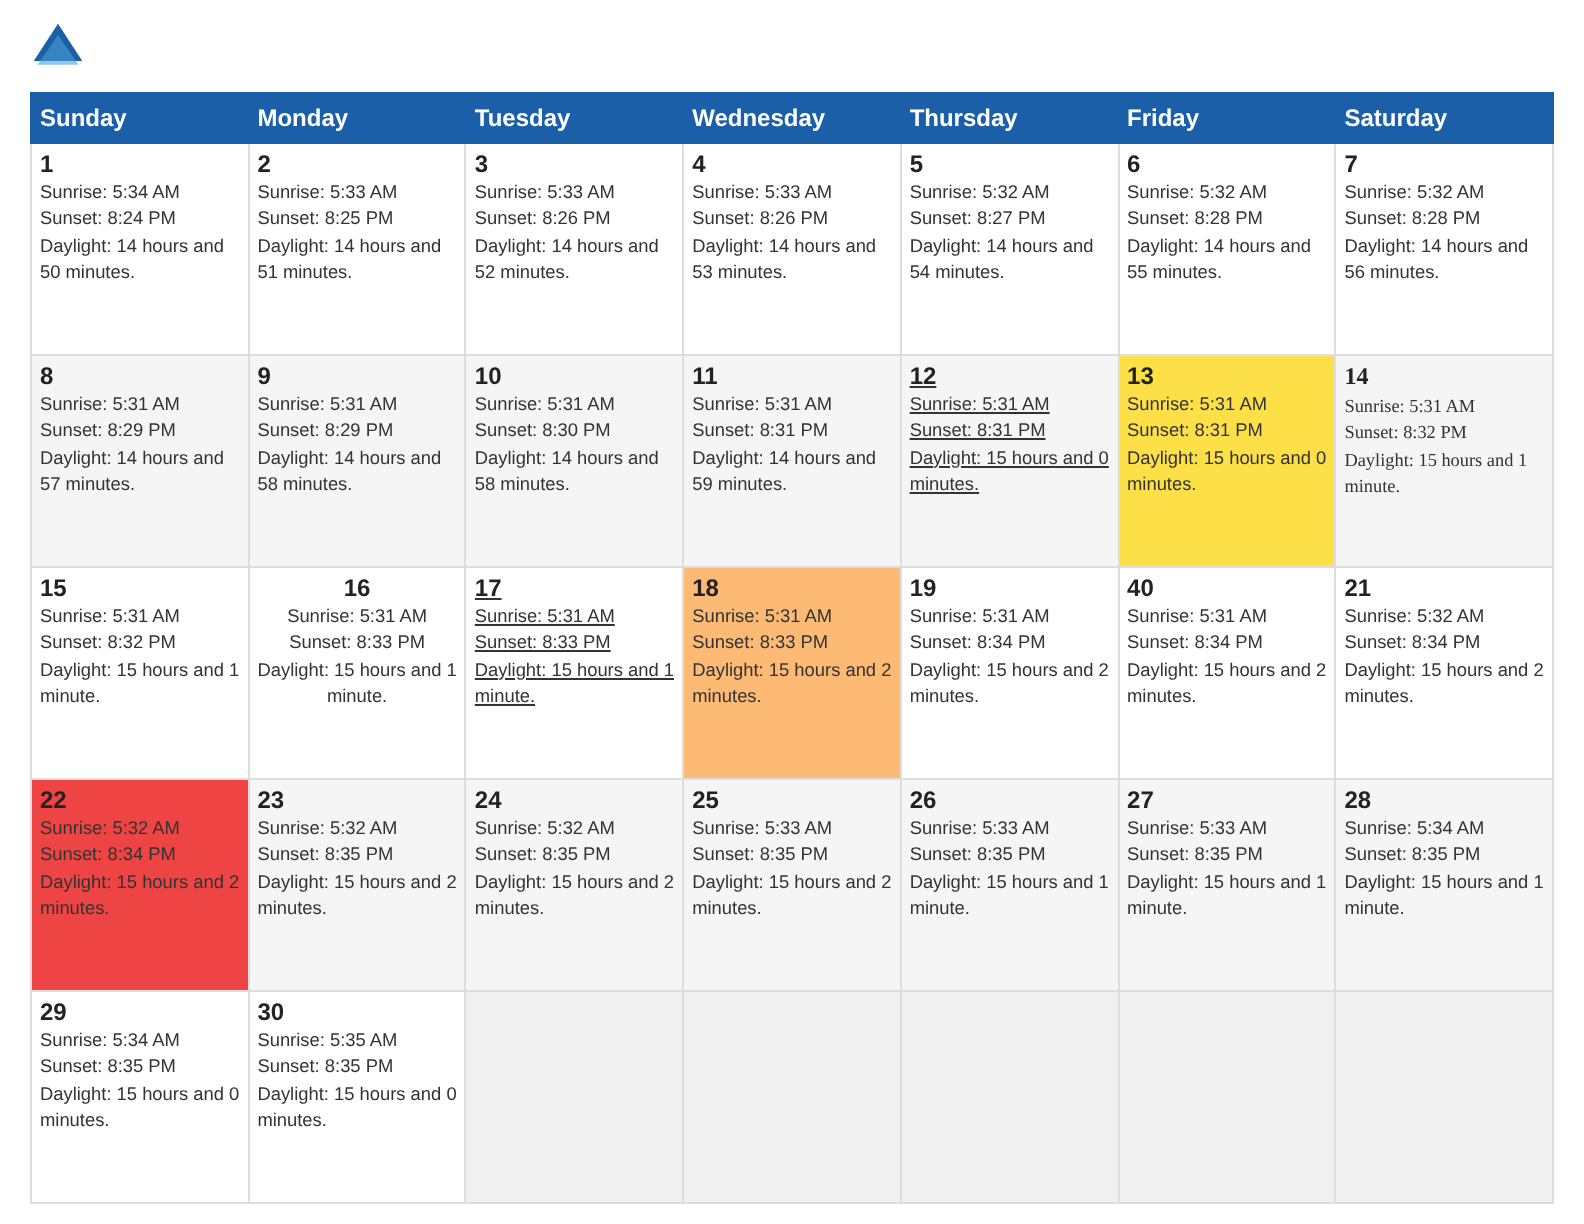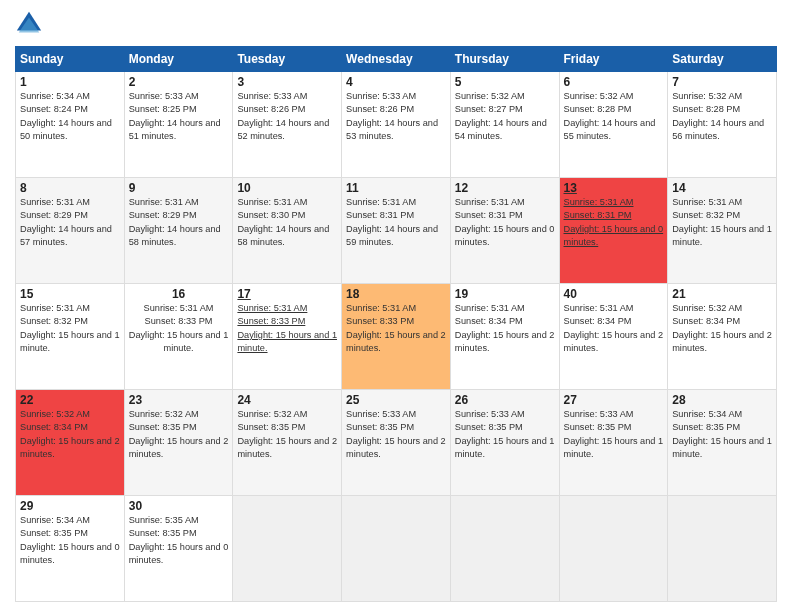--- a/index.html
+++ b/index.html
@@ -174,29 +174,29 @@
           <div class="day-info">Sunrise: 5:31 AM<br>Sunset: 8:29 PM<br>Daylight: 14 hours and 58 minutes.</div>
           </td>
           <td style="background: rgb(245, 245, 245);">
             <span class="day-num">10</span>
           <div class="day-info">Sunrise: 5:31 AM<br>Sunset: 8:30 PM<br>Daylight: 14 hours and 58 minutes.</div>
           </td>
           <td style="background: rgb(245, 245, 245);">
             <span class="day-num">11</span>
           <div class="day-info">Sunrise: 5:31 AM<br>Sunset: 8:31 PM<br>Daylight: 14 hours and 59 minutes.</div>
           </td>
-          <td style="background: rgb(245, 245, 245);">
+          <td style="background: rgb(245, 245, 245); text-decoration: underline;">
             <span class="day-num">12</span>
           <div class="day-info">Sunrise: 5:31 AM<br>Sunset: 8:31 PM<br>Daylight: 15 hours and 0 minutes.</div>
           </td>
-          <td style="background: #ef4444; text-decoration: underline;">
+          <td style="background: #fde047;">
             <span class="day-num">13</span>
           <div class="day-info">Sunrise: 5:31 AM<br>Sunset: 8:31 PM<br>Daylight: 15 hours and 0 minutes.</div>
           </td>
-          <td style="background: rgb(245, 245, 245);">
+          <td style="background: rgb(245, 245, 245); font-family: Liberation Serif, serif;">
             <span class="day-num">14</span>
           <div class="day-info">Sunrise: 5:31 AM<br>Sunset: 8:32 PM<br>Daylight: 15 hours and 1 minute.</div>
           </td>
         </tr>
         <tr>
           <td style="background: rgb(255, 255, 255);">
             <span class="day-num">15</span>
           <div class="day-info">Sunrise: 5:31 AM<br>Sunset: 8:32 PM<br>Daylight: 15 hours and 1 minute.</div>
           </td>
           <td style="background: rgb(255, 255, 255); text-align: center;">

